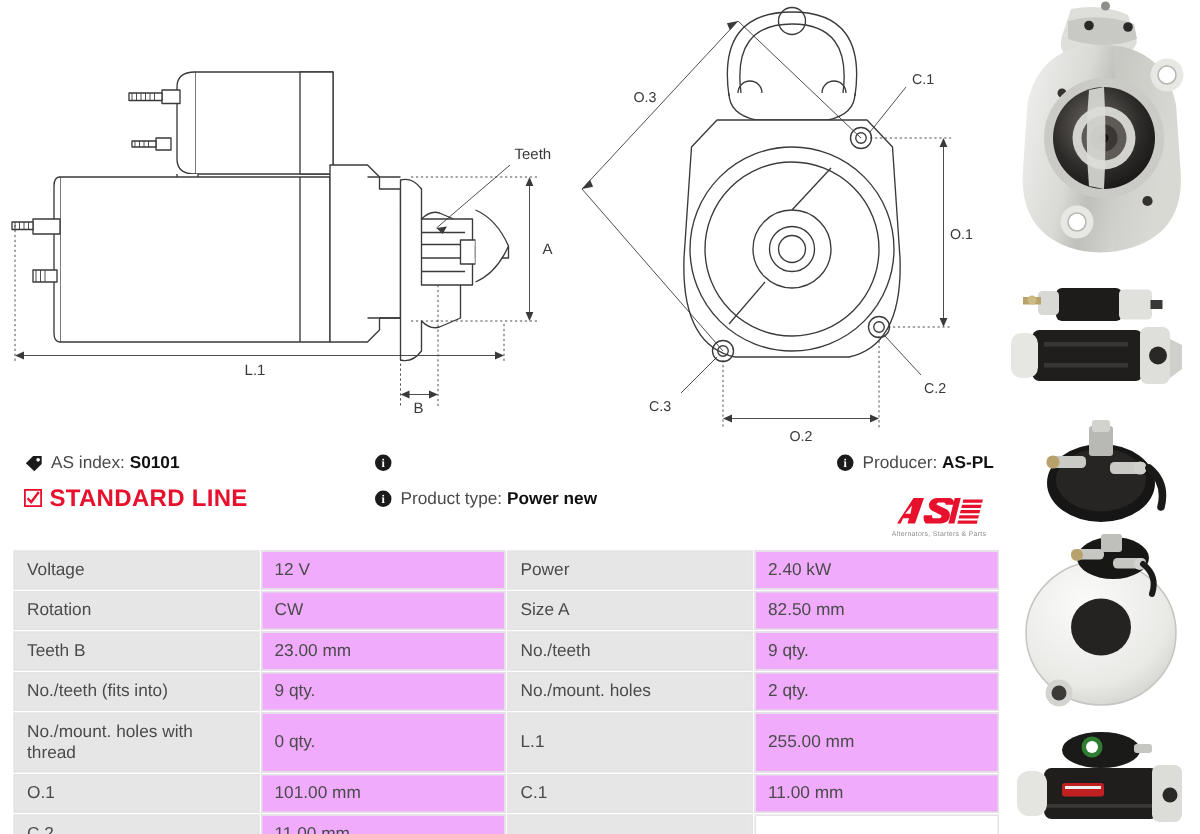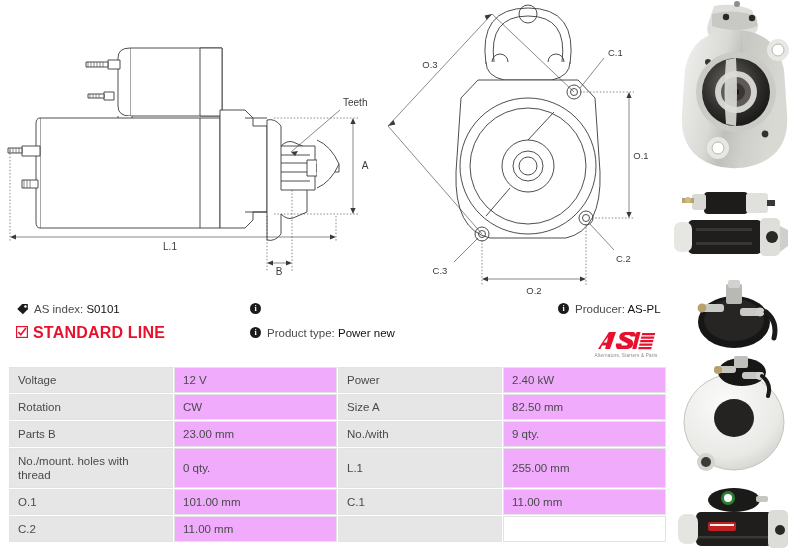--- a/index.html
+++ b/index.html
@@ -51,21 +51,21 @@
   .col-c { left: 558px; width: 110px; }
 
   .info-row {
     display: flex; align-items: flex-start;
     height: 24px;
     font-size: 11.5px;
     color: #4a4a4a;
     line-height: 16px;
   }
   .info-row .txt { padding-top: 1px; white-space: nowrap; }
-  .info-row b { color: #111; font-weight: normal; }
+  .info-row b { color: #111; font-weight: bold; }
 
   .icon-tag {
     width: 13px; height: 13px;
     margin-right: 5px; margin-top: 2px;
     flex: 0 0 13px;
   }
   .icon-info {
     width: 11px; height: 11px; border-radius: 50%;
     background: #1b1b1b; color: #fff;
     font-size: 8px; font-weight: bold;
@@ -349,24 +349,30 @@
       <td class="lbl">Power</td>
       <td class="val">2.40 kW</td>
     </tr>
     <tr>
       <td class="lbl">Rotation</td>
       <td class="val">CW</td>
       <td class="lbl">Size A</td>
       <td class="val">82.50 mm</td>
     </tr>
     <tr>
-      <td class="lbl">Parts B</td>
+      <td class="lbl">Teeth B</td>
       <td class="val">23.00 mm</td>
-      <td class="lbl">No./with</td>
+      <td class="lbl">No./teeth</td>
       <td class="val">9 qty.</td>
+    </tr>
+    <tr>
+      <td class="lbl">No./teeth (fits into)</td>
+      <td class="val">9 qty.</td>
+      <td class="lbl">No./mount. holes</td>
+      <td class="val">2 qty.</td>
     </tr>
     <tr class="tall">
       <td class="lbl">No./mount. holes with thread</td>
       <td class="val">0 qty.</td>
       <td class="lbl">L.1</td>
       <td class="val">255.00 mm</td>
     </tr>
     <tr>
       <td class="lbl">O.1</td>
       <td class="val">101.00 mm</td>

